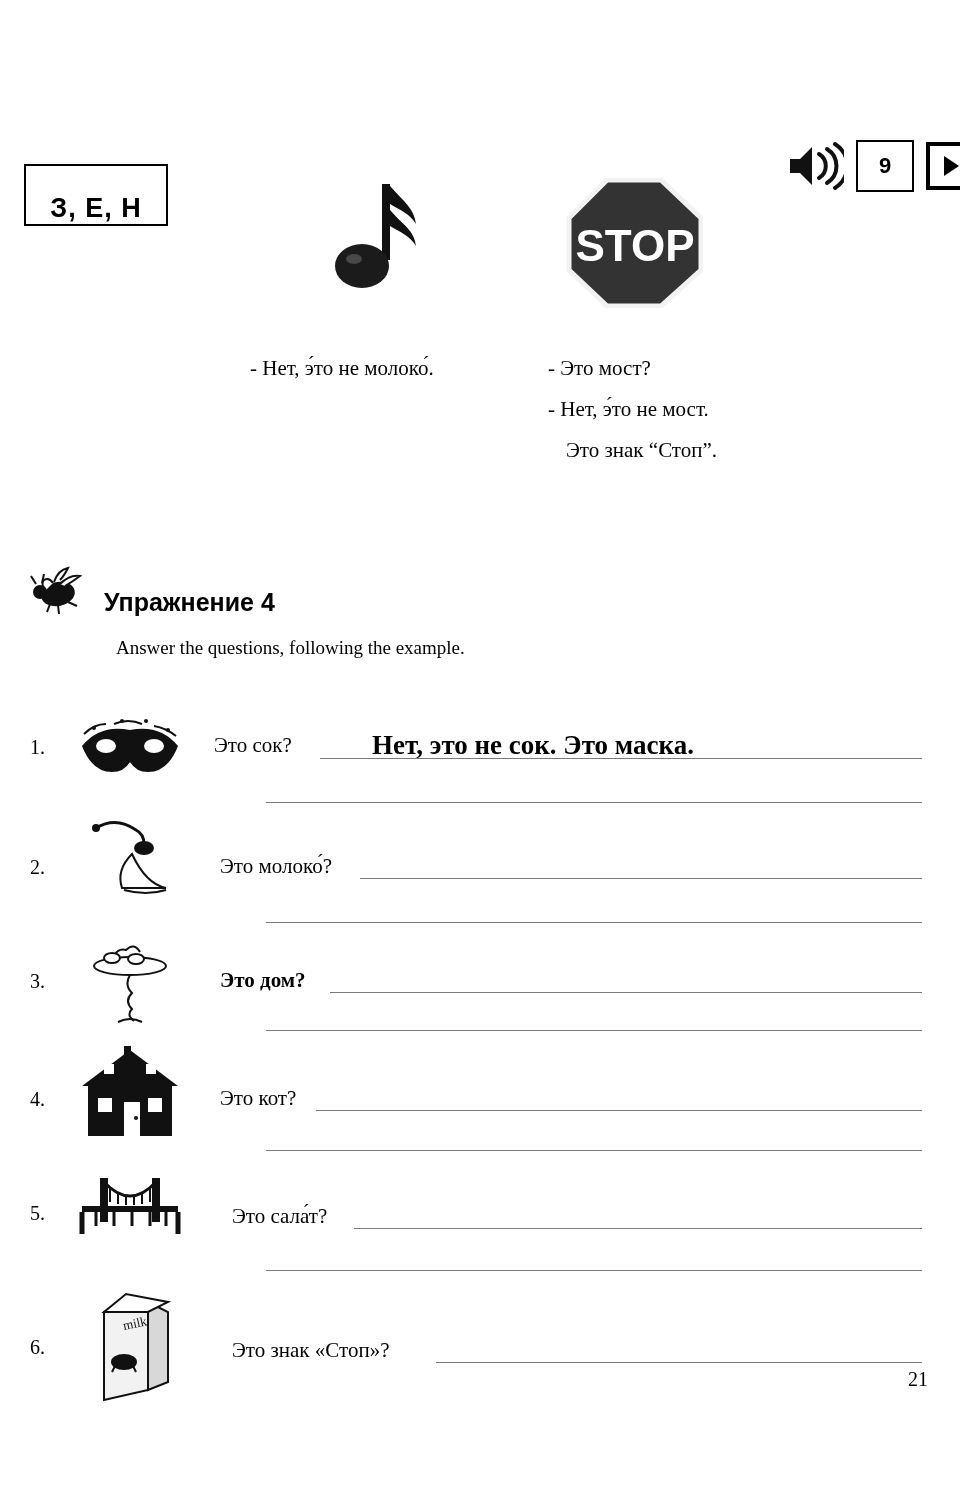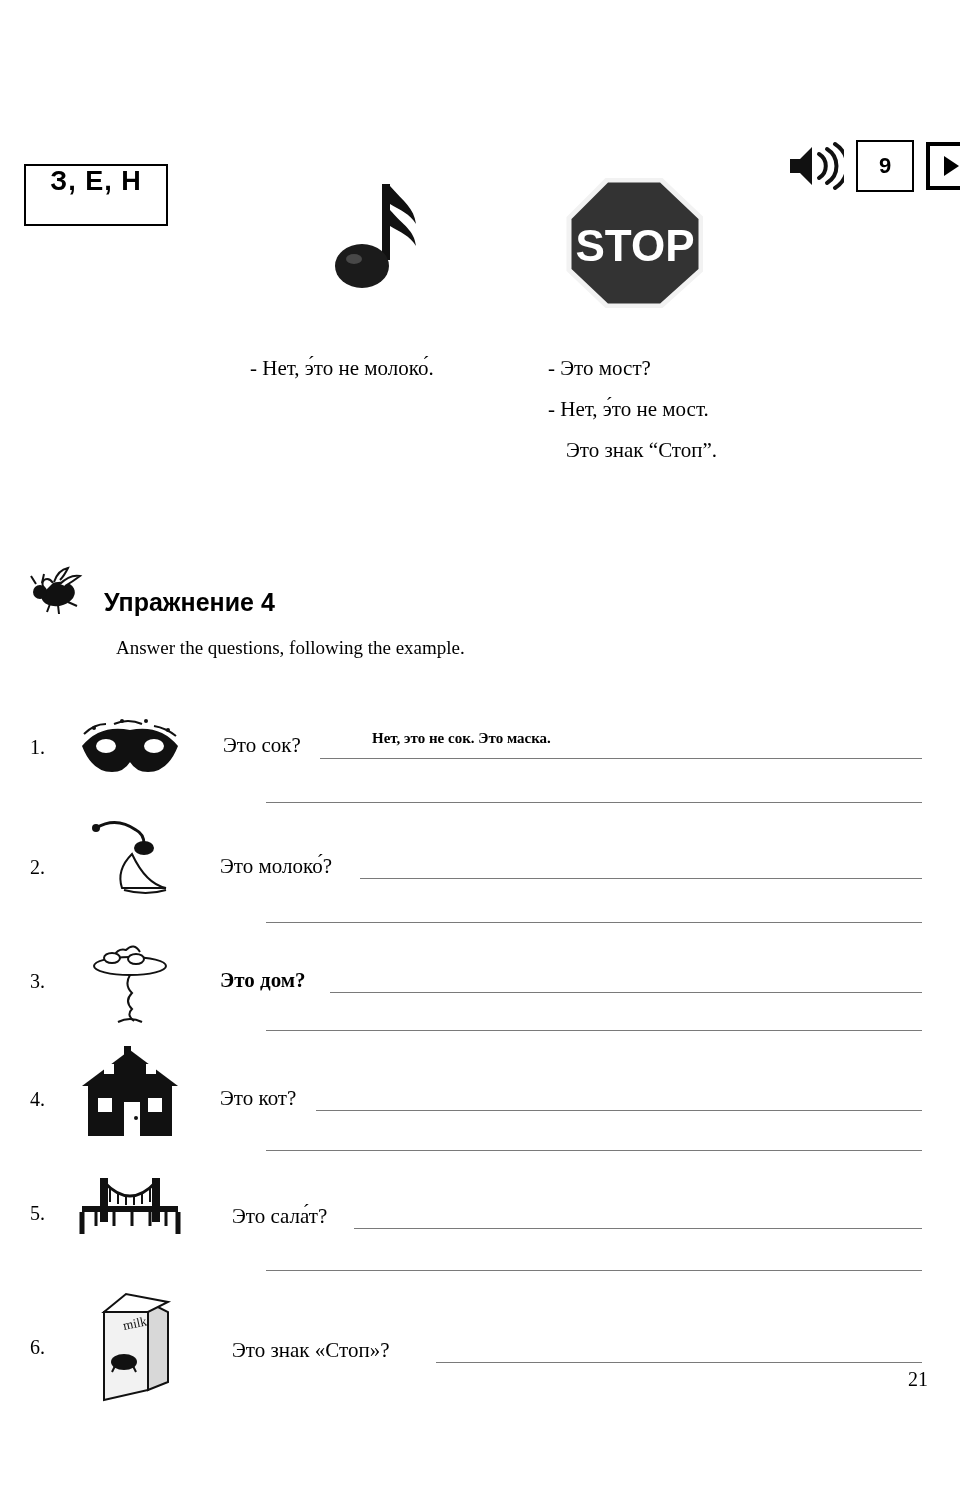--- a/index.html
+++ b/index.html
@@ -18,21 +18,21 @@
 
   
   .letter-box {
     position: absolute;
     left: 24px;
     top: 164px;
     width: 140px;
     height: 58px;
     border: 2px solid #000;
     display: flex;
-    align-items: flex-start;
+    align-items: flex-end;
     justify-content: center;
     font-family: "Liberation Sans", sans-serif;
     font-weight: bold;
     font-size: 27px;
     letter-spacing: 1px;
   }
 
   
   .audio-row {
     position: absolute;
@@ -167,21 +167,21 @@
   }
   .t-rule {
     position: absolute;
     border-bottom: 1px solid #7a7a7a;
     height: 0;
   }
   .t-answer {
     position: absolute;
     font-family: "Liberation Serif", serif;
     font-weight: bold;
-    font-size: 15px;
+    font-size: 27px;
     white-space: nowrap;
   }
 
   .page-num {
     position: absolute;
     right: 32px;
     top: 1368px;
     font-size: 20px;
   }
 </style>
@@ -265,21 +265,21 @@
         <path d="M8 38 q18 -22 48 -16 q30 -6 48 16 q-10 26 -30 26 q-12 0 -18 -10 q-6 10 -18 10 q-20 0 -30 -26 Z" fill="#111"></path>
         <ellipse cx="32" cy="38" rx="10" ry="7" fill="#fff"></ellipse>
         <ellipse cx="80" cy="38" rx="10" ry="7" fill="#fff"></ellipse>
         <path d="M10 26 q10 -10 22 -10 M40 16 q14 -6 28 0 M80 18 q12 2 22 10" stroke="#111" stroke-width="2" fill="none"></path>
         <circle cx="20" cy="20" r="2" fill="#111"></circle>
           <circle cx="48" cy="13" r="2" fill="#111"></circle>
         <circle cx="72" cy="13" r="2" fill="#111"></circle>
           <circle cx="94" cy="22" r="2" fill="#111"></circle>
       </svg>
     </div>
-    <div class="t-q" style="left:214px; top:33px;margin-left:9px;">Это сок?</div>
+    <div class="t-q" style="left:214px; top:33px;">Это сок?</div>
     <div class="t-answer" style="left:372px; top:30px;">Нет, это не сок. Это маска.</div>
     <div class="t-rule" style="left:320px; top:58px; width:602px;"></div>
     <div class="t-rule" style="left:266px; top:102px; width:656px;"></div>
   </div>
 
   <div class="task" style="height:114px;">
     <div class="t-num" style="top:44px;">2.</div>
     <div class="t-pic" style="top:2px;">
       <svg viewBox="0 0 112 96" width="112" height="96" aria-hidden="true">
         <path d="M22 14 q20 -12 40 2 q8 4 8 14" stroke="#111" stroke-width="3" fill="none"></path>

